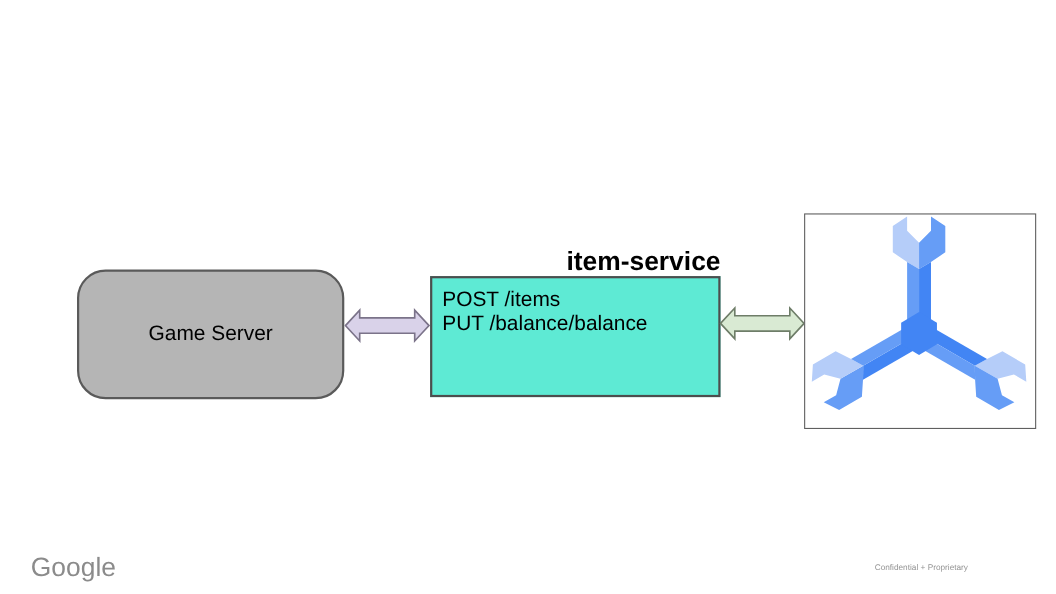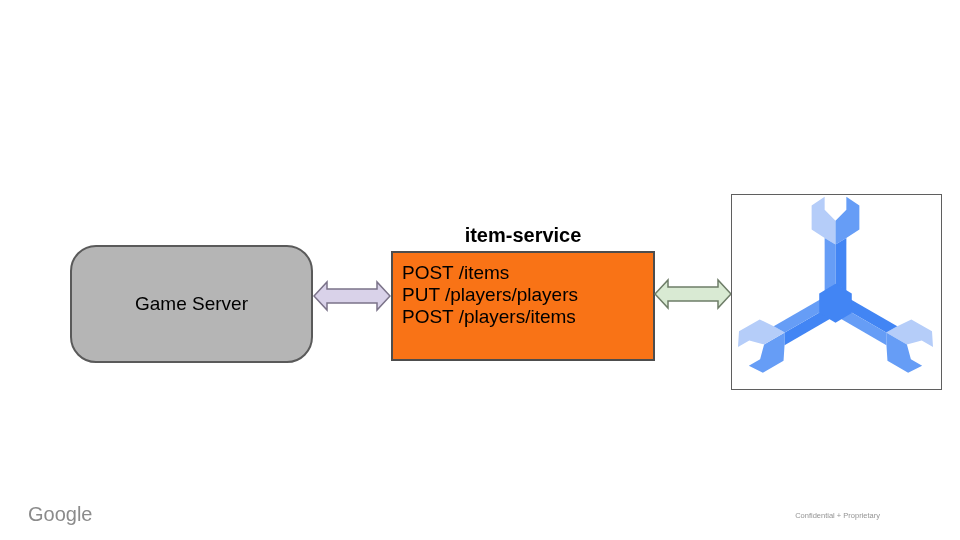--- a/index.html
+++ b/index.html
@@ -7,38 +7,38 @@
     position:relative; width:960px; height:540px; background:#ffffff;
     font-family:"Liberation Sans","DejaVu Sans",sans-serif; overflow:hidden;
   }
   .node-game {
     position:absolute; left:70px; top:245px; width:243px; height:118px;
     background:#b5b5b5; border:2px solid #5a5a5a; border-radius:26px;
     box-sizing:border-box; display:flex; align-items:center; justify-content:center;
     font-size:19px; color:#000;
   }
   .svc-title {
-    position:absolute; left:391px; top:224px; width:264px; text-align:center;
-    font-weight:bold; font-size:20px; color:#000;
+    position:absolute; left:391px; top:224px; width:264px; text-align:right;
+    font-weight:bold; font-size:24px; color:#000;
   }
   .node-svc {
     position:absolute; left:391px; top:251px; width:264px; height:110px;
-    background:#f97316; border:2px solid #4d4d4d; box-sizing:border-box;
+    background:#5eead4; border:2px solid #4d4d4d; box-sizing:border-box;
     padding:9px 0 0 9px; font-size:19px; line-height:22px; color:#000;
   }
   .conn { position:absolute; }
   .conn1 { left:313px; top:279px; }
   .conn2 { left:654px; top:278px; }
   .node-db {
     position:absolute; left:731px; top:194px; width:211px; height:196px;
     background:#ffffff; border:1.5px solid #5f5f5f; box-sizing:border-box; overflow:hidden;
   }
   .spanner { position:absolute; left:-5px; top:-9px; }
   .brand {
-    position:absolute; left:28px; top:503px; font-size:20px; color:#8b8b8b;
+    position:absolute; left:28px; top:503px; font-size:24px; color:#8b8b8b;
   }
   .conf {
     position:absolute; right:80px; top:511px; font-size:7.5px; color:#949494;
   }
 </style>
 </head>
 <body>
 
 <div class="slide">
 
@@ -46,22 +46,21 @@
     <span>Game Server</span>
   </div>
 
   <svg class="conn conn1" width="78" height="34" viewBox="0 0 78 34">
     <polygon points="1,17 14,3 14,10 64,10 64,3 77,17 64,31 64,24 14,24 14,31" stroke-width="1.5" fill="#d9d2e9" stroke="#7b7389"></polygon>
   </svg>
 
   <div class="svc-title">item-service</div>
   <div class="node-svc">
     <div class="ep">POST /items</div>
-    <div class="ep">PUT /players/players</div>
-    <div class="ep">POST /players/items</div>
+    <div class="ep">PUT /balance/balance</div>
   </div>
 
   <svg class="conn conn2" width="78" height="32" viewBox="0 0 78 32">
     <polygon points="1,16 14,2 14,9 64,9 64,2 77,16 64,30 64,23 14,23 14,30" stroke-width="1.5" fill="#d9ead3" stroke="#6e7d68"></polygon>
   </svg>
 
   <div class="node-db">
     <svg class="spanner" width="217" height="217" viewBox="0 0 200 200">
 
       <g transform="rotate(0 100 108)">

